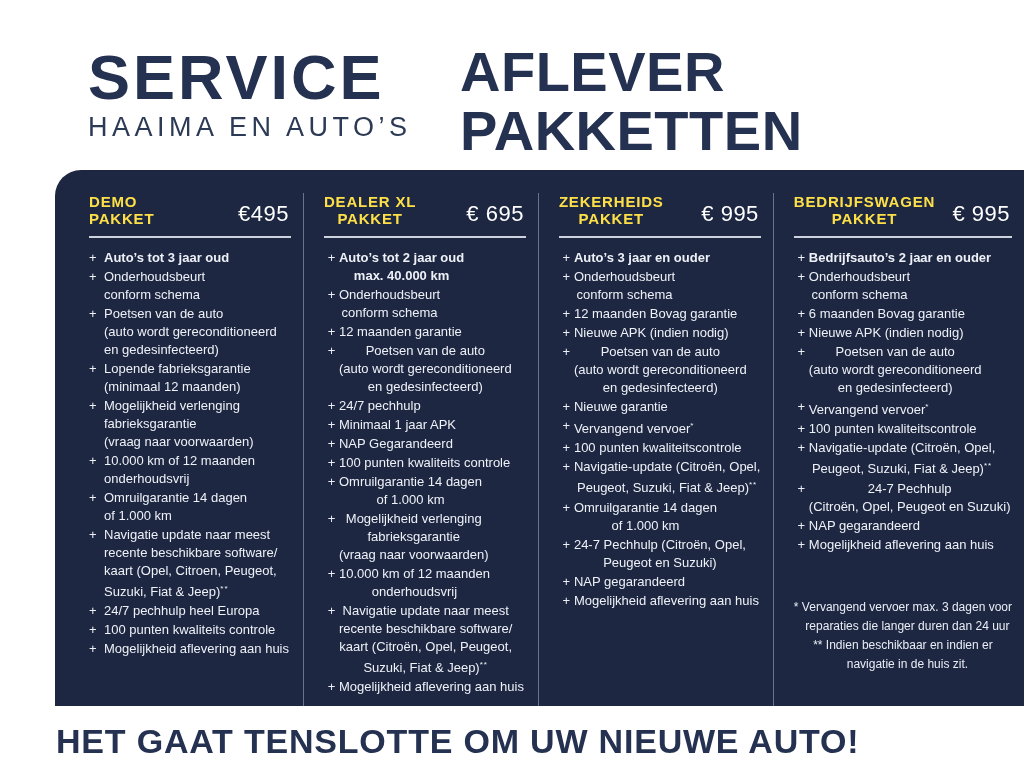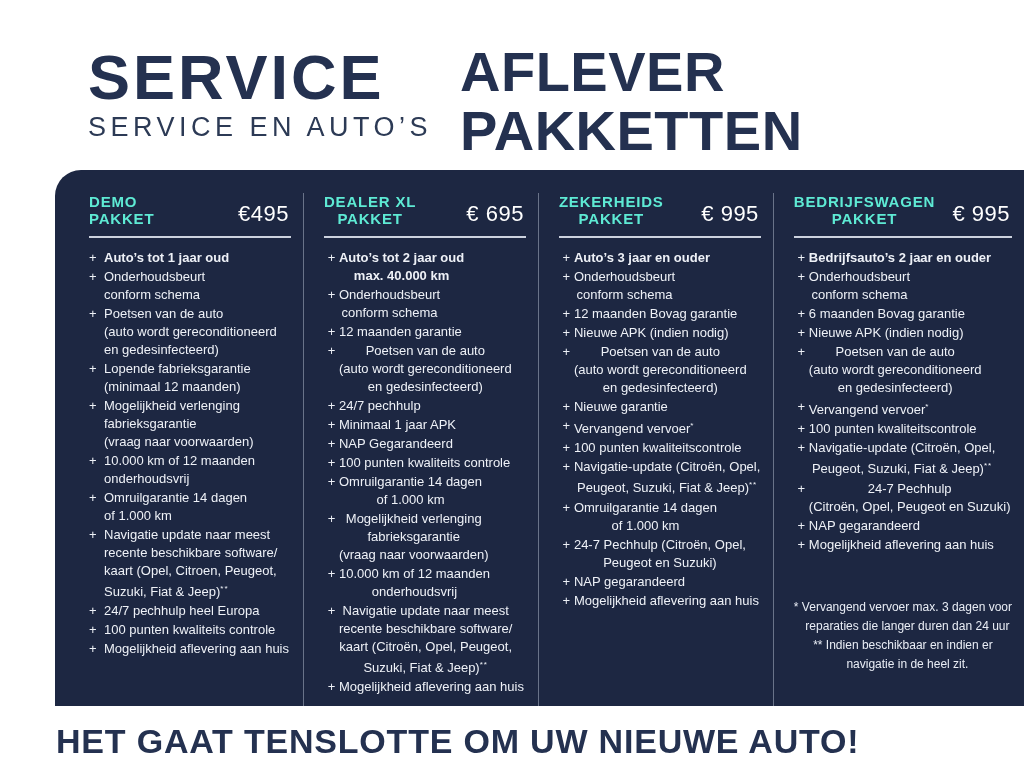--- a/index.html
+++ b/index.html
@@ -37,21 +37,21 @@
     display: flex;
     padding-top: 23px;
   }
   .col { flex: 1; padding: 0 12px 0 20px; }
   .col.first { padding-left: 34px; }
   .col + .col { border-left: 1px solid rgba(200, 208, 224, 0.45); text-align: center; }
 
   .pkg-header { display: flex; justify-content: space-between; align-items: flex-end; }
   .pkg-name {
     font-size: 15px; font-weight: 700; letter-spacing: 0.8px;
-    line-height: 17px; color: #5eead4;
+    line-height: 17px; color: #fde047;
   }
   .pkg-price {
     font-size: 22px; font-weight: 400; letter-spacing: 0.5px;
     color: #ffffff; white-space: nowrap; padding-right: 2px;
   }
   .pkg-divider {
     border: none; border-top: 2px solid #ccd2de;
     margin: 9px 0 11px 0;
   }
 
@@ -74,21 +74,21 @@
     position: absolute; left: 56px; top: 722px;
     font-size: 34px; font-weight: 800; letter-spacing: 0.8px;
     color: #243150; white-space: nowrap;
   }
 </style>
 </head>
 <body>
 
 <div class="logo">
   <div class="logo-title">SERVICE</div>
-  <div class="logo-subtitle">SERVICE EN AUTO’S</div>
+  <div class="logo-subtitle">HAAIMA EN AUTO’S</div>
 </div>
 
 <div class="page-title">
   <div>AFLEVER</div>
   <div>PAKKETTEN</div>
 </div>
 
 <div class="panel">
 
   <div class="col first">
@@ -96,21 +96,21 @@
       <div class="pkg-name">
         <div>DEMO</div>
         <div>PAKKET</div>
       </div>
       <div class="pkg-price">€495</div>
     </div>
     <hr class="pkg-divider">
     <ul class="pkg-items">
         <li class="pkg-item bold">
           <span class="plus">+</span>
-          <span class="item-text">Auto’s tot 1 jaar oud</span>
+          <span class="item-text">Auto’s tot 3 jaar oud</span>
         </li>
         <li class="pkg-item">
           <span class="plus">+</span>
           <span class="item-text">Onderhoudsbeurt<br>conform schema</span>
         </li>
         <li class="pkg-item">
           <span class="plus">+</span>
           <span class="item-text">Poetsen van de auto<br>(auto wordt gereconditioneerd<br>en gedesinfecteerd)</span>
         </li>
         <li class="pkg-item">
@@ -331,19 +331,19 @@
         <li class="pkg-item">
           <span class="plus">+</span>
           <span class="item-text">Mogelijkheid aflevering aan huis</span>
         </li>
       </ul>
 
     <div class="footnotes">
       <div class="footnote-line">* Vervangend vervoer max. 3 dagen voor</div>
       <div class="footnote-line cont">reparaties die langer duren dan 24 uur</div>
       <div class="footnote-line">** Indien beschikbaar en indien er</div>
-      <div class="footnote-line cont">navigatie in de heel zit.</div>
+      <div class="footnote-line cont">navigatie in de huis zit.</div>
     </div>
   </div>
 
 </div>
 
 <div class="footer-slogan">HET GAAT TENSLOTTE OM UW NIEUWE AUTO!</div>
 
 </body></html>

